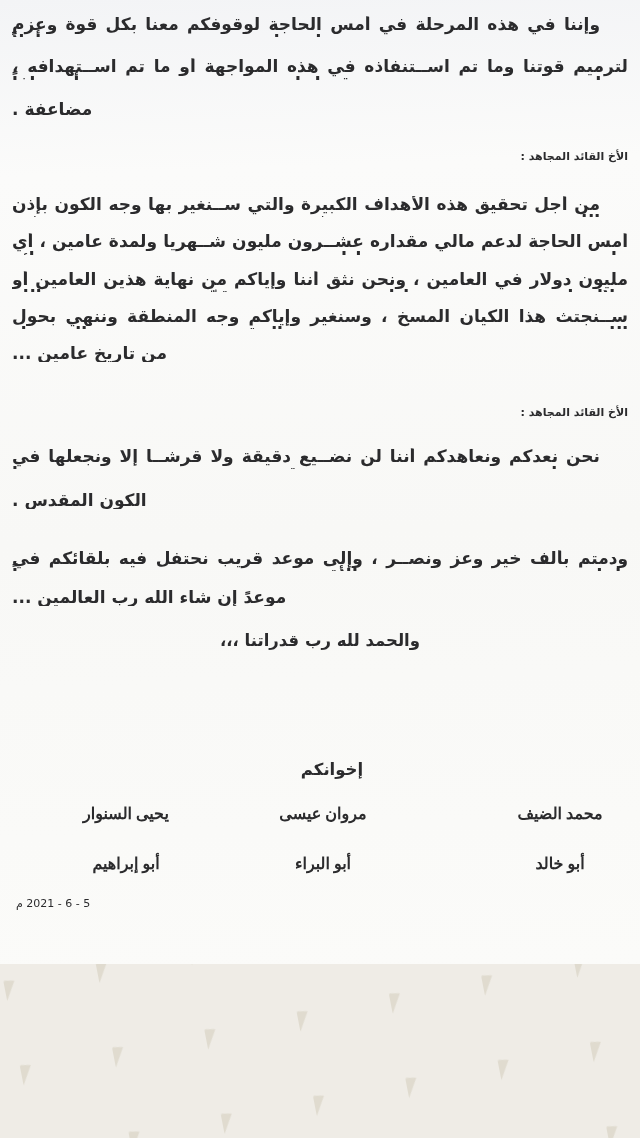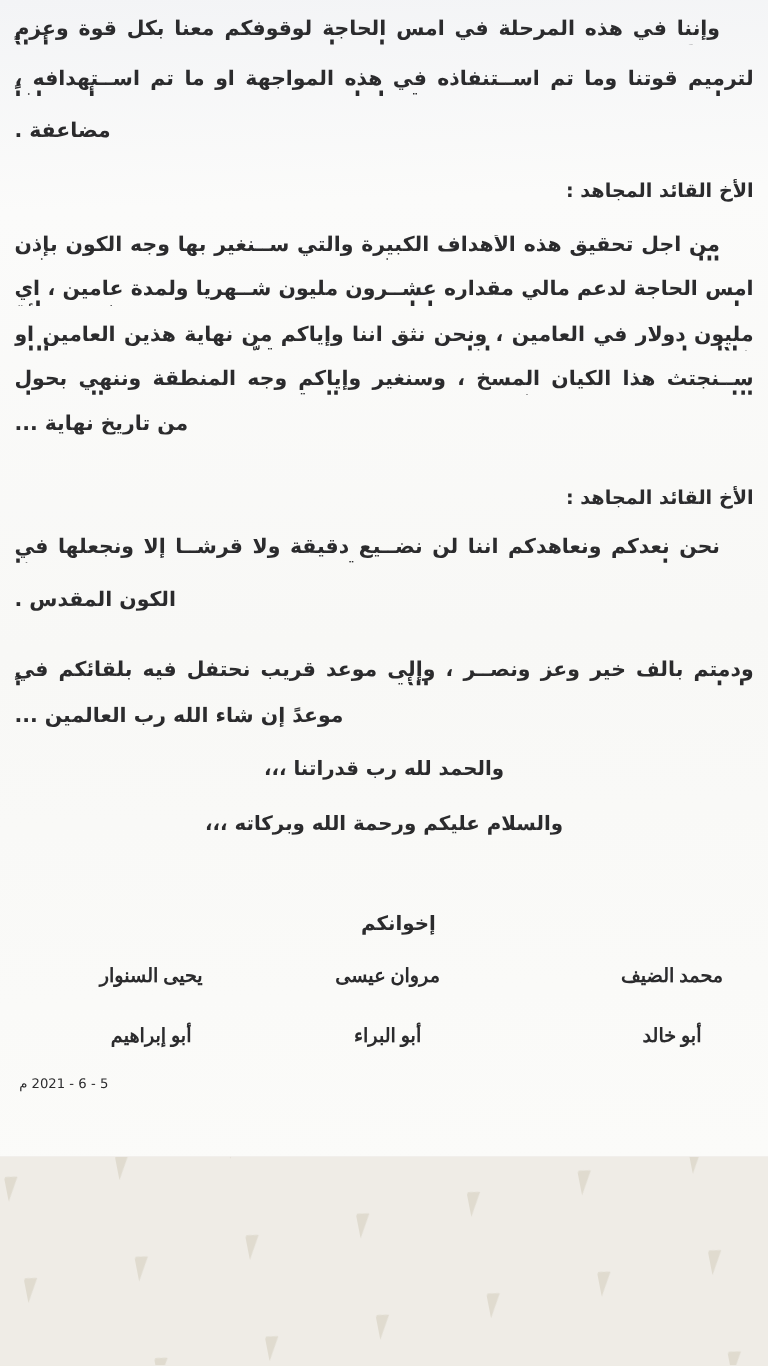--- a/index.html
+++ b/index.html
@@ -23,21 +23,21 @@
     white-space:nowrap;overflow:hidden;
   }
   .fill{text-align:justify;text-align-last:justify;white-space:normal;height:1.25em;}
   .last{text-align:left;}
   .indent{padding-right:28px;}
   .p1 .line{margin-bottom:21px;}
   .p2 .line{margin-bottom:16px;}
   .p3 .line{margin-bottom:23px;}
   .p4 .line{margin-bottom:18px;}
   .heading{
-    position:absolute;right:12px;font-weight:bold;font-size:16px;line-height:1;
+    position:absolute;right:12px;font-weight:bold;font-size:11px;line-height:1;
   }
   .centerline{
     position:absolute;left:0;right:0;text-align:center;
     font-weight:bold;font-size:16.5px;line-height:1;
   }
   
   .sigcell{
     position:absolute;width:170px;text-align:center;
     font-weight:bold;font-size:16px;line-height:1;white-space:nowrap;font-family:Liberation Serif, serif;
   }
@@ -70,37 +70,36 @@
       <div class="line last">مضاعفة .</div>
     </div>
 
     <div class="heading" style="top:151px;">الأخ القائد المجاهد :</div>
 
     <div class="block p2" style="top:196px;">
       <div class="line fill indent">من أجل تحقيق هذه الأهداف الكبيرة والتي ســنغير بها وجه الكون بإذن الله فنحن في</div>
       <div class="line fill">أمس الحاجة لدعم مالي مقداره عشــرون مليون شــهرياً ولمدة عامين ، أي ما يعادل خمســمائة</div>
       <div class="line fill">مليون دولار في العامين ، ونحن نثق أننا وإياكم من نهاية هذين العامين أو خلالهما إذا قدّر الله</div>
       <div class="line fill">ســنجتث هذا الكيان المسخ ، وسنغير وإياكم وجه المنطقة وننهي بحول الله هذه الحقبة الســوداء</div>
-      <div class="line last">من تاريخ نهاية ...</div>
+      <div class="line last">من تاريخ عامين ...</div>
     </div>
 
     <div class="heading" style="top:407px;">الأخ القائد المجاهد :</div>
 
     <div class="block p3" style="top:448px;">
       <div class="line fill indent">نحن نعدكم ونعاهدكم أننا لن نضــيع دقيقة ولا قرشــاً إلا ونجعلها في ســبيل تحقيق هذا</div>
       <div class="line last">الكون المقدس .</div>
     </div>
 
     <div class="block p4" style="top:550px;">
       <div class="line fill">ودمتم بألف خير وعز ونصــر ، وإلى موعد قريب نحتفل فيه بلقائكم في باحات الأقصــى محرراً</div>
       <div class="line last">موعدً إن شاء الله رب العالمين ...</div>
     </div>
 
     <div class="centerline" style="top:633px;">والحمد لله رب قدراتنا ،،،</div>
-    <div class="centerline" style="top:679px;">والسلام عليكم ورحمة الله وبركاته ،،،</div>
     <div class="centerline" style="top:762px;padding-left:24px;">إخوانكم</div>
 
     <div class="sigcell col-right row-name">محمد الضيف</div>
     <div class="sigcell col-mid   row-name">مروان عيسى</div>
     <div class="sigcell col-left  row-name">يحيى السنوار</div>
     <div class="sigcell col-right row-kunya">أبو خالد</div>
     <div class="sigcell col-mid   row-kunya">أبو البراء</div>
     <div class="sigcell col-left  row-kunya">أبو إبراهيم</div>
 
     <div class="date">5 - 6 - 2021 م</div>

